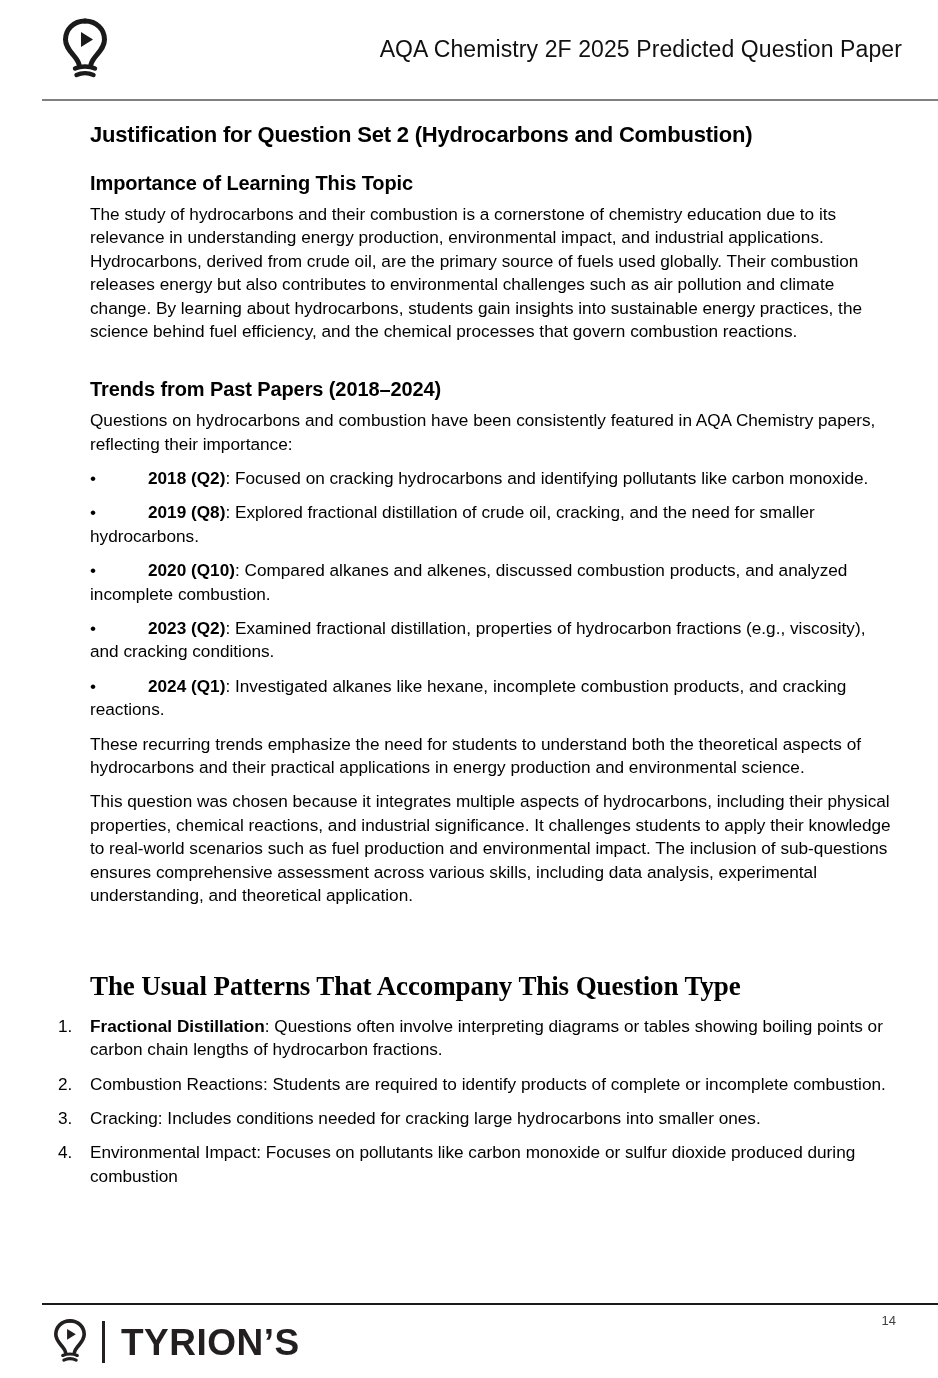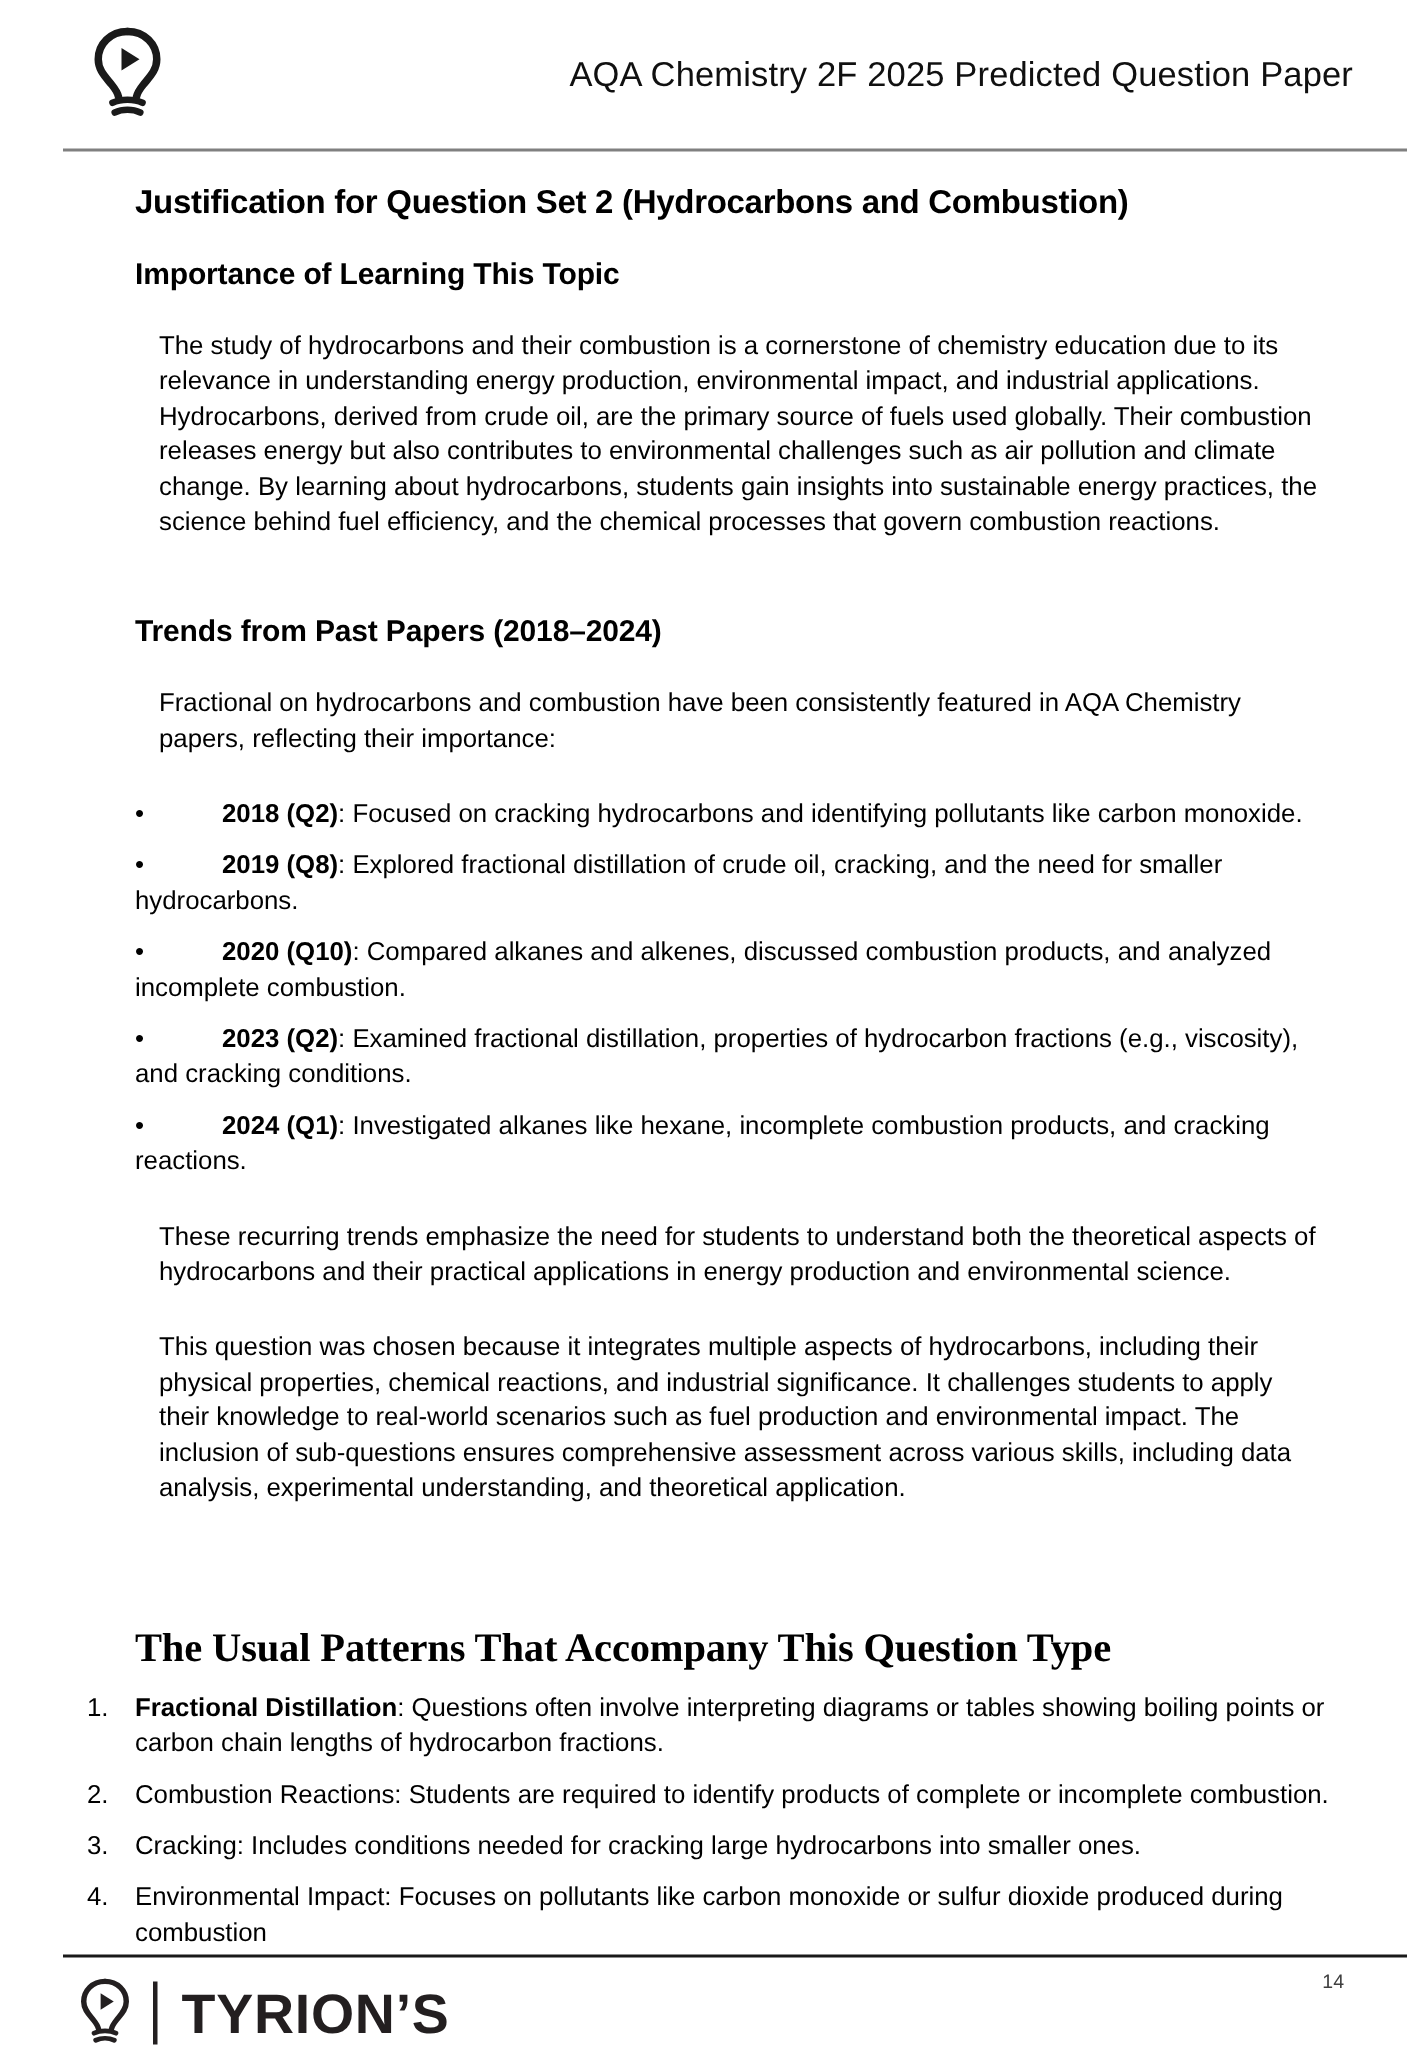--- a/index.html
+++ b/index.html
@@ -109,21 +109,21 @@
     padding: 52px 0 12px 0;
     line-height: 1.2;
     letter-spacing: -0.1px;
   }
 
   p.body {
     font-family: "Liberation Sans Narrow", "Liberation Sans", sans-serif;
     font-stretch: condensed;
     font-size: 17.2px;
     line-height: 1.36;
-    margin: 16px;
+    margin: 0;
     padding: 0 0 11px 0;
     text-align: left;
   }
 
   
   .tabbed-bullet {
     font-family: "Liberation Sans Narrow", "Liberation Sans", sans-serif;
     font-stretch: condensed;
     font-size: 17.2px;
     line-height: 1.36;
@@ -248,21 +248,21 @@
       <h1 class="doc-h1">Justification for Question Set 2 (Hydrocarbons and Combustion)</h1>
     </div>
 
     <div class="block">
       <h2 class="doc-h2">Importance of Learning This Topic</h2>
       <p class="body">The study of hydrocarbons and their combustion is a cornerstone of chemistry education due to its relevance in understanding energy production, environmental impact, and industrial applications. Hydrocarbons, derived from crude oil, are the primary source of fuels used globally. Their combustion releases energy but also contributes to environmental challenges such as air pollution and climate change. By learning about hydrocarbons, students gain insights into sustainable energy practices, the science behind fuel efficiency, and the chemical processes that govern combustion reactions.</p>
     </div>
 
     <div class="block">
       <h2 class="doc-h2">Trends from Past Papers (2018–2024)</h2>
-      <p class="body">Fractional on hydrocarbons and combustion have been consistently featured in AQA Chemistry papers, reflecting their importance:</p>
+      <p class="body">Questions on hydrocarbons and combustion have been consistently featured in AQA Chemistry papers, reflecting their importance:</p>
 
       <p class="tabbed-bullet"><span class="mark">•</span><b>2018 (Q2)</b><span>: Focused on cracking hydrocarbons and identifying pollutants like carbon monoxide.</span></p>
 
       <p class="tabbed-bullet"><span class="mark">•</span><b>2019 (Q8)</b><span>: Explored fractional distillation of crude oil, cracking, and the need for smaller hydrocarbons.</span></p>
 
       <p class="tabbed-bullet"><span class="mark">•</span><b>2020 (Q10)</b><span>: Compared alkanes and alkenes, discussed combustion products, and analyzed incomplete combustion.</span></p>
 
       <p class="tabbed-bullet"><span class="mark">•</span><b>2023 (Q2)</b><span>: Examined fractional distillation, properties of hydrocarbon fractions (e.g., viscosity), and cracking conditions.</span></p>
 
       <p class="tabbed-bullet"><span class="mark">•</span><b>2024 (Q1)</b><span>: Investigated alkanes like hexane, incomplete combustion products, and cracking reactions.</span></p>

